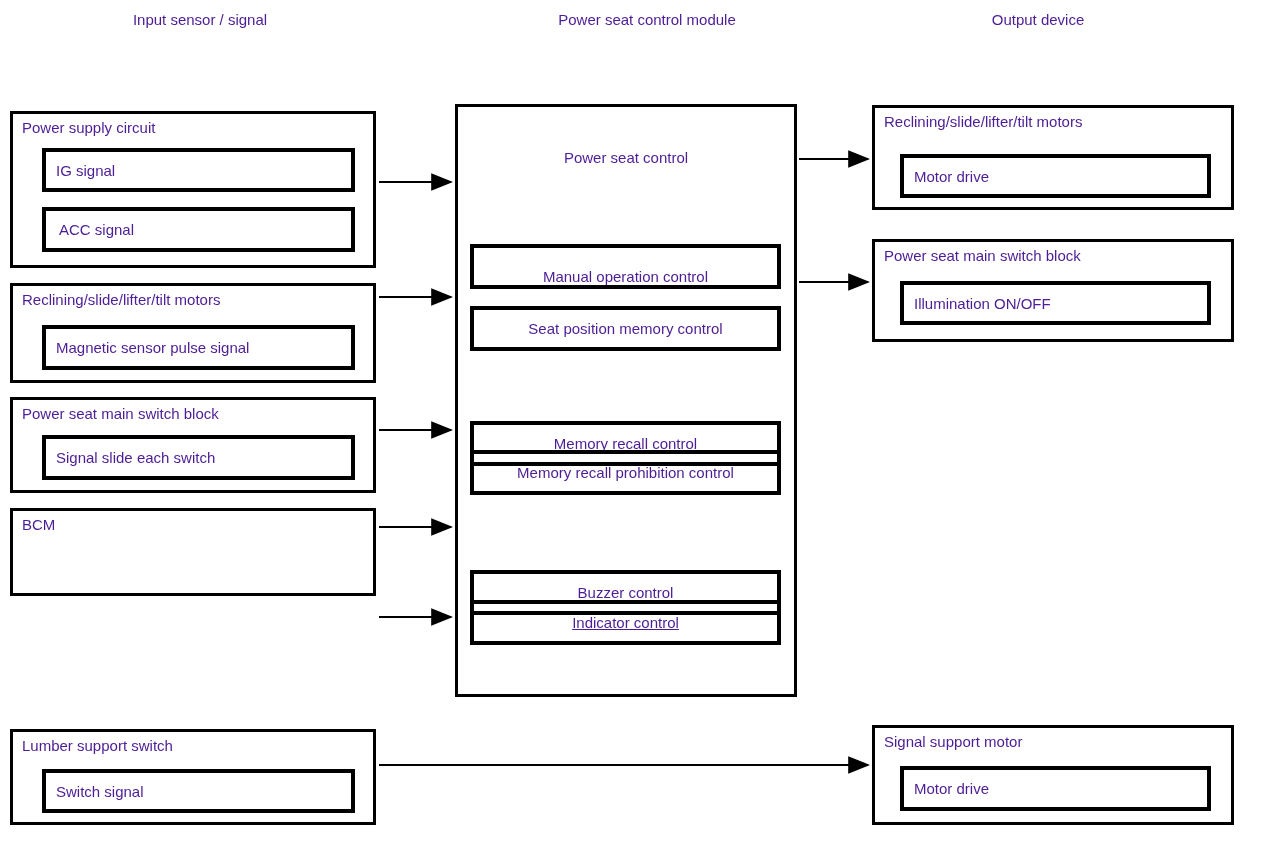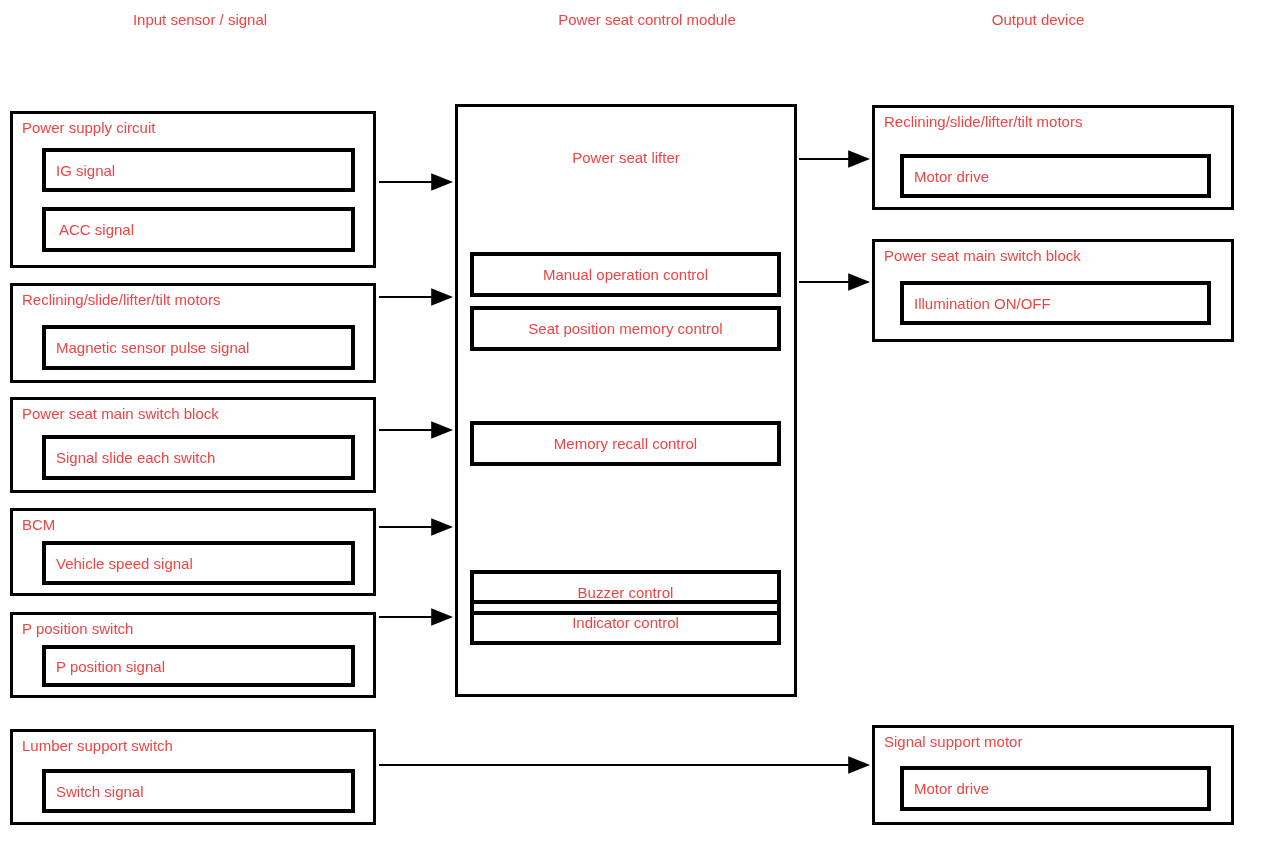--- a/index.html
+++ b/index.html
@@ -2,21 +2,21 @@
 <html><head>
 <meta charset="utf-8">
 <style>
   html, body { margin: 0; padding: 0; background: #ffffff; }
   .canvas {
     position: relative;
     width: 1264px;
     height: 850px;
     background: #ffffff;
     font-family: "Liberation Sans", sans-serif;
-    color: #ef4444;
+    color: #4c1d95;
     overflow: hidden;
   }
   .col-header {
     position: absolute;
     top: 11px;
     width: 400px;
     text-align: center;
     font-size: 15px;
     white-space: nowrap;
   }
@@ -133,54 +133,48 @@
 
   <div class="obox in-box" id="in3">
     <div class="obox-label">Power seat main switch block</div>
     <div class="ibox left-align" style="top:35px;height:45px;">
       <span>Signal slide each switch</span>
     </div>
   </div>
 
   <div class="obox in-box" id="in4">
     <div class="obox-label">BCM</div>
-    <div class="ibox left-align" style="top:30px;height:44px;">
-      <span>Vehicle speed signal</span>
-    </div>
   </div>
 
-  <div class="obox in-box" id="in5">
-    <div class="obox-label">P position switch</div>
-    <div class="ibox left-align" style="top:30px;height:42px;">
-      <span>P position signal</span>
-    </div>
-  </div>
 
   <div class="obox in-box" id="in6">
     <div class="obox-label">Lumber support switch</div>
     <div class="ibox left-align" style="top:37px;height:44px;">
       <span>Switch signal</span>
     </div>
   </div>
 
   <div id="module-box">
-    <div id="module-title">Power seat lifter</div>
-    <div class="ibox center-align" style="top:145px;">
+    <div id="module-title">Power seat control</div>
+    <div class="ibox center-align" style="top:137px;align-items:flex-end;">
       <span>Manual operation control</span>
     </div>
     <div class="ibox center-align" style="top:199px;">
       <span>Seat position memory control</span>
     </div>
     <div class="ibox center-align" style="top:270px;margin-top:44px;">
       <span>Memory recall control</span>
     </div>
+    <div class="ibox center-align" style="top:343px;">
+      <span>Memory recall prohibition control</span>
+    </div>
     <div class="ibox center-align" style="top:419px;margin-top:44px;">
       <span>Buzzer control</span>
     </div>
-    <div class="ibox center-align" style="top:493px;">
+    <div class="ibox center-align" style="top:493px;text-decoration:underline;">
       <span>Indicator control</span>
     </div>
   </div>
 
   <div class="obox out-box" id="out1">
     <div class="obox-label">Reclining/slide/lifter/tilt motors</div>
     <div class="ibox left-align" style="top:46px;height:44px;">
       <span>Motor drive</span>
     </div>
   </div>

